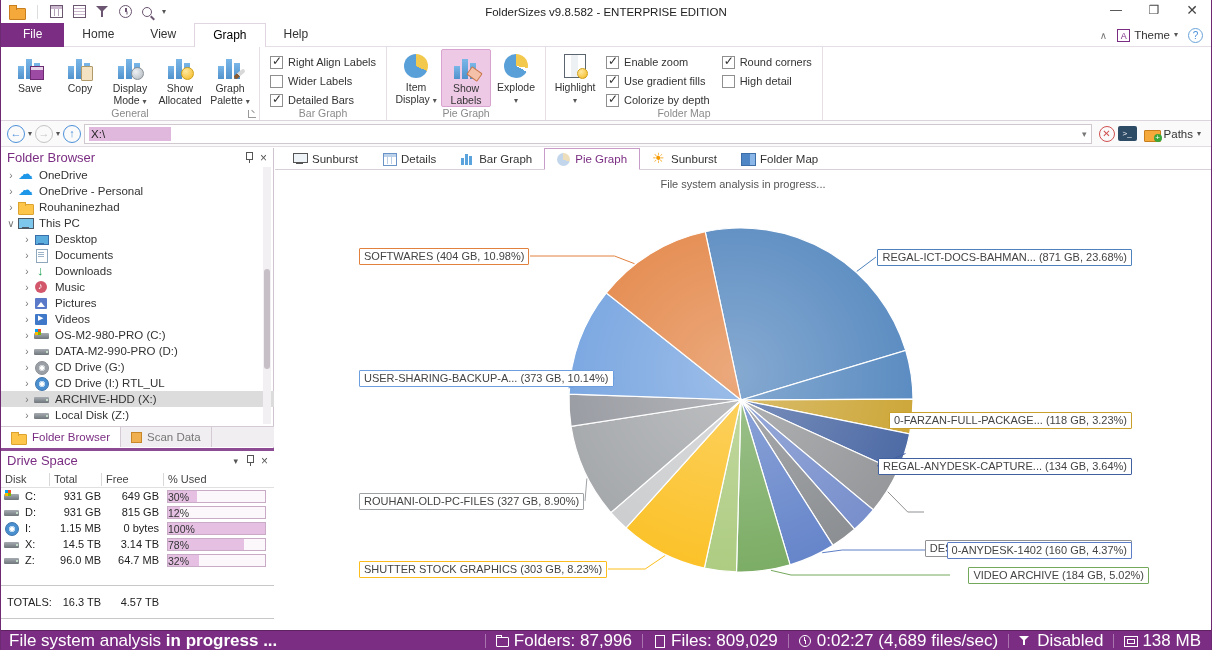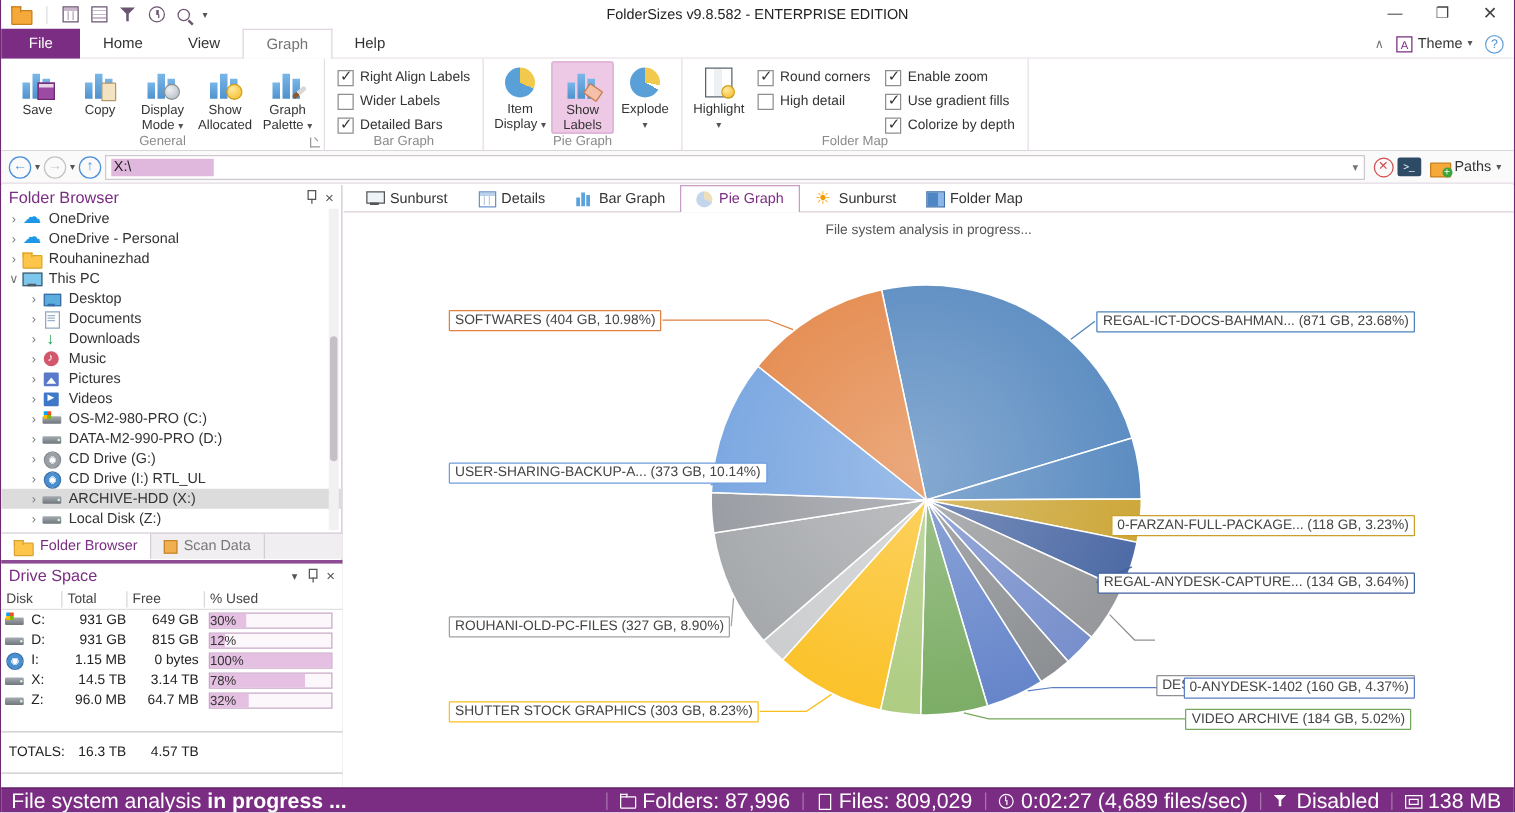--- a/index.html
+++ b/index.html
@@ -30,21 +30,21 @@
   .fico.clock::after{content:"";position:absolute;left:5px;top:2px;width:1.5px;height:4px;background:#6b5570;box-shadow:1px 3px 0 -0.5px #6b5570}
   .fico.searchdoc{width:10px;height:10px;border:1.5px solid #6b5570;border-radius:50%;margin-top:1px}
   .fico.searchdoc::after{content:"";position:absolute;right:-4px;bottom:-3px;width:5px;height:2px;background:#6b5570;transform:rotate(45deg)}
   .caret{font-size:8px;color:#555;line-height:1}
 
   
   .menubar{position:absolute;left:0;top:23px;right:0;height:24px;background:#fff;border-bottom:1px solid #e6dee6;display:flex;align-items:center}
   .mtabrow{display:flex}
   .menutab{padding:0 18px;line-height:23px;font-size:12px;color:#333}
   .menutab.file{background:#7a2d82;color:#fff;padding:0 22px}
-  .menutab.active{color:#737373;background:#fff;border:1px solid #e0d5e0;border-bottom:none;position:relative;z-index:2}
+  .menutab.active{color:#000000;background:#fff;border:1px solid #e0d5e0;border-bottom:none;position:relative;z-index:2}
   .menuright{position:absolute;right:8px;top:0;height:24px;display:flex;align-items:center;gap:10px}
   .chevup{color:#777;font-size:10px}
   .themebtn{display:flex;align-items:center;gap:4px;font-size:11.5px;color:#333}
   .themeA{width:13px;height:13px;border:1px solid #7a2d82;color:#7a2d82;font-size:9px;text-align:center;line-height:12px}
   .helpbtn{width:15px;height:15px;border:1.5px solid #6aa3d8;color:#4a90d9;border-radius:50%;font-size:10px;text-align:center;line-height:13px}
 
   
   .ribbon{position:absolute;left:0;top:47px;right:0;height:74px;background:#fff;border-bottom:1px solid #dcd4dc;display:flex}
   .rgroup{position:relative;border-right:1px solid #e5dee5;padding:2px 4px 14px 4px;display:flex;align-items:flex-start}
   .rgname{position:absolute;left:0;right:0;bottom:1px;text-align:center;font-size:10.5px;color:#8a8a8a}
@@ -288,39 +288,39 @@
 
     <div class="rgroup">
       <div class="fmwrap">
         <div class="rbtn">
           <span class="ric hmap"></span>
           <span><span>Highlight</span><br><span class="caret">▾</span></span>
         </div>
         <div class="rchecks">
           <label class="cb on">
               <span class="box"></span>
-              <span>Round corners</span>
-            </label>
-          <label class="cb">
-              <span class="box"></span>
-              <span>High detail</span>
-            </label>
-        </div>
-        <div class="rchecks">
-          <label class="cb on">
-              <span class="box"></span>
               <span>Enable zoom</span>
             </label>
           <label class="cb on">
               <span class="box"></span>
               <span>Use gradient fills</span>
             </label>
           <label class="cb on">
               <span class="box"></span>
               <span>Colorize by depth</span>
+            </label>
+        </div>
+        <div class="rchecks">
+          <label class="cb on">
+              <span class="box"></span>
+              <span>Round corners</span>
+            </label>
+          <label class="cb">
+              <span class="box"></span>
+              <span>High detail</span>
             </label>
         </div>
       </div>
       <div class="rgname">Folder Map</div>
     </div>
     <div style="flex:1"></div>
   </div>
 
   <div class="addressbar">
     <span class="nav">←</span>
@@ -592,21 +592,21 @@
           <polyline points="333,399 370.16179160548967,399 390.16179160548967,385.4913700097559" fill="none" stroke="#fbbe1c" stroke-width="1"></polyline>
           <polyline points="310,331 310,331 311.8558713154124,308.5403564549416" fill="none" stroke="#9fa2a5" stroke-width="1"></polyline>
           <polyline points="340,208 340,208 293.4214193050504,217.93213004226635" fill="none" stroke="#6d9ede" stroke-width="1"></polyline>
           <polyline points="255,86 339.490564768661,86 359.490564768661,93.67413962603717" fill="none" stroke="#e2803e" stroke-width="1"></polyline>
         </svg>
     <div class="plabel" style="border-color: rgb(77, 130, 188); top: 79px; right: 79px;">REGAL-ICT-DOCS-BAHMAN... (871 GB, 23.68%)</div>
         <div class="plabel" style="border-color: rgb(201, 160, 42); top: 242px; right: 79px;">0-FARZAN-FULL-PACKAGE... (118 GB, 3.23%)</div>
         <div class="plabel" style="border-color: rgb(65, 96, 159); top: 288px; right: 79px;">REGAL-ANYDESK-CAPTURE... (134 GB, 3.64%)</div>
         <div class="plabel" style="border-color: rgb(143, 145, 148); top: 334px; right: 79px; margin-top: 36px;">DESKTOP-1402-04-04 (155 GB, 4.23%)</div>
         <div class="plabel" style="border-color: rgb(93, 126, 199); top: 372px; right: 79px;">0-ANYDESK-1402 (160 GB, 4.37%)</div>
-        <div class="plabel" style="border-color: rgb(116, 168, 92); top: 397px; right: 82px;">VIDEO ARCHIVE (184 GB, 5.02%)</div>
+        <div class="plabel" style="border-color: rgb(116, 168, 92); top: 397px; right: 62px;">VIDEO ARCHIVE (184 GB, 5.02%)</div>
         <div class="plabel" style="border-color: rgb(251, 190, 28); top: 391px; left: 84px;">SHUTTER STOCK GRAPHICS (303 GB, 8.23%)</div>
         <div class="plabel" style="border-color: rgb(159, 162, 165); top: 323px; left: 84px;">ROUHANI-OLD-PC-FILES (327 GB, 8.90%)</div>
         <div class="plabel" style="border-color: rgb(109, 158, 222); top: 200px; left: 84px;">USER-SHARING-BACKUP-A... (373 GB, 10.14%)</div>
         <div class="plabel" style="border-color: rgb(226, 128, 62); top: 78px; left: 84px;">SOFTWARES (404 GB, 10.98%)</div>
       </div>
   </div>
 
   <div class="statusbar">
     <div class="sleft">
       <span>File system analysis</span> <b>in progress ...</b>

